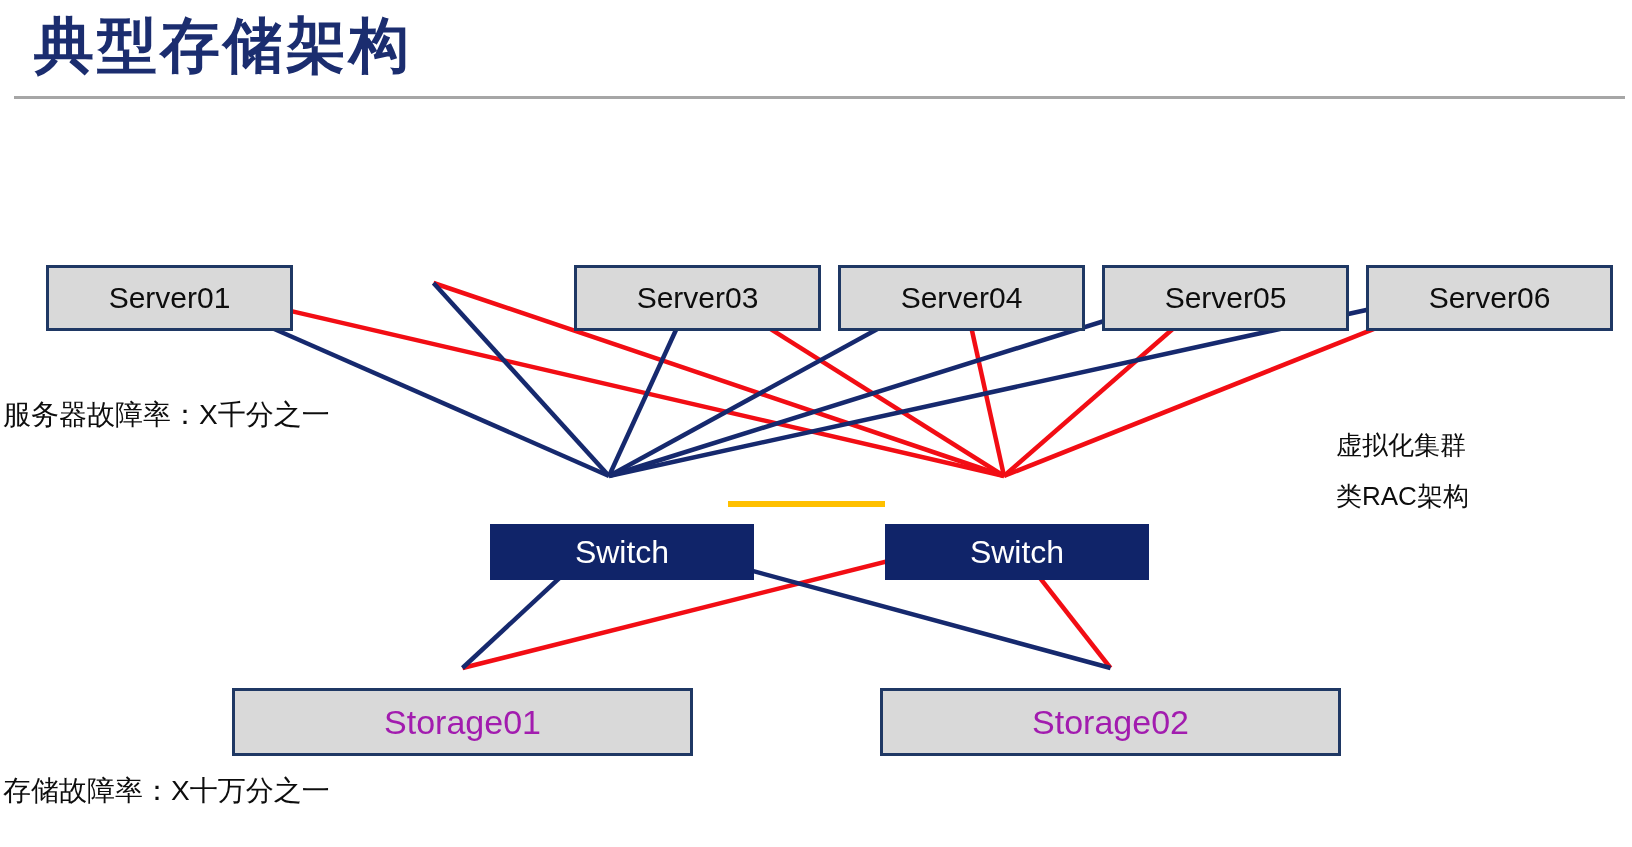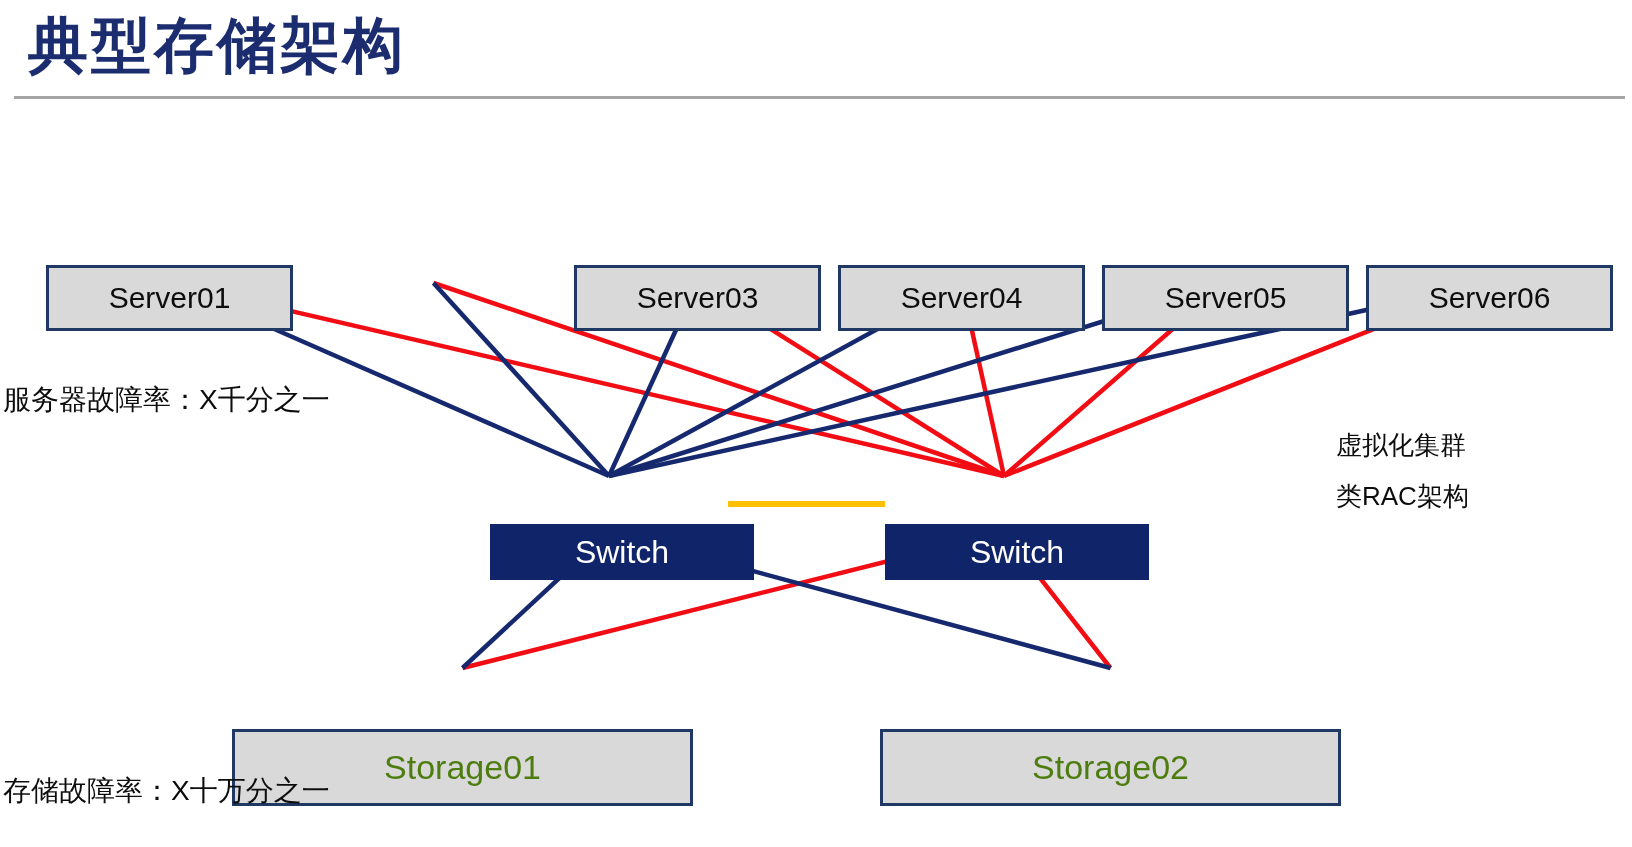--- a/index.html
+++ b/index.html
@@ -1,39 +1,39 @@
 <!DOCTYPE html>
 <html style="--title_text: #1b2d6f; --rule: #a6a6a6; --node_fill: #d9d9d9; --node_border: #1f3864; --switch_fill: #102469; --switch_text: #ffffff; --line_blue: #16296e; --line_red: #f20d14; --line_orange: #ffc000;"><head>
 <meta charset="utf-8">
 <style>
   html,body{margin:0;padding:0;background:#ffffff;}
   body{width:1632px;height:847px;overflow:hidden;
        font-family:"Liberation Sans","DejaVu Sans",sans-serif;}
   #stage{position:relative;width:1632px;height:847px;background:#fff;}
   #edges{position:absolute;left:0;top:0;width:1632px;height:847px;z-index:1;}
 
-  .slide-title{position:absolute;left:28px;top:6px;margin:0;z-index:2;
+  .slide-title{position:absolute;left:34px;top:6px;margin:0;z-index:2;
       font-size:60px;font-weight:bold;letter-spacing:3px;
       color:var(--title_text);text-align:right;}
   .rule{position:absolute;left:14px;top:96px;width:1611px;height:3px;z-index:2;
       background:var(--rule);}
 
   .node{position:absolute;box-sizing:border-box;z-index:2;
       display:flex;align-items:center;justify-content:center;text-align:center;margin-top:48px;}
   .server{top:217px;width:247px;height:66px;
       background:var(--node_fill);border:3px solid var(--node_border);
       font-size:30px;color:#0d0d0d;}
   .switch{top:476px;width:264px;height:56px;
       background:var(--switch_fill);color:var(--switch_text);font-size:32px;}
-  .storage{top:681px;width:461px;height:77px;
+  .storage{top:640px;width:461px;height:68px;
       background:var(--node_fill);border:3px solid var(--node_border);
-      font-size:34px;color:#4d7c0f;}
+      font-size:34px;color:#a21caf;}
 
   .note{position:absolute;z-index:2;font-size:28px;color:#0d0d0d;white-space:nowrap;}
-  #note-server-failure{left:3px;top:381px;}
+  #note-server-failure{left:3px;top:396px;}
   #note-storage-failure{left:3px;top:772px;}
   .cluster-note{position:absolute;left:1336px;top:420px;z-index:2;
       font-size:26px;line-height:51px;color:#0d0d0d;}
 </style>
 </head>
 <body>
 
 <div id="stage">
 
   <svg id="edges">

